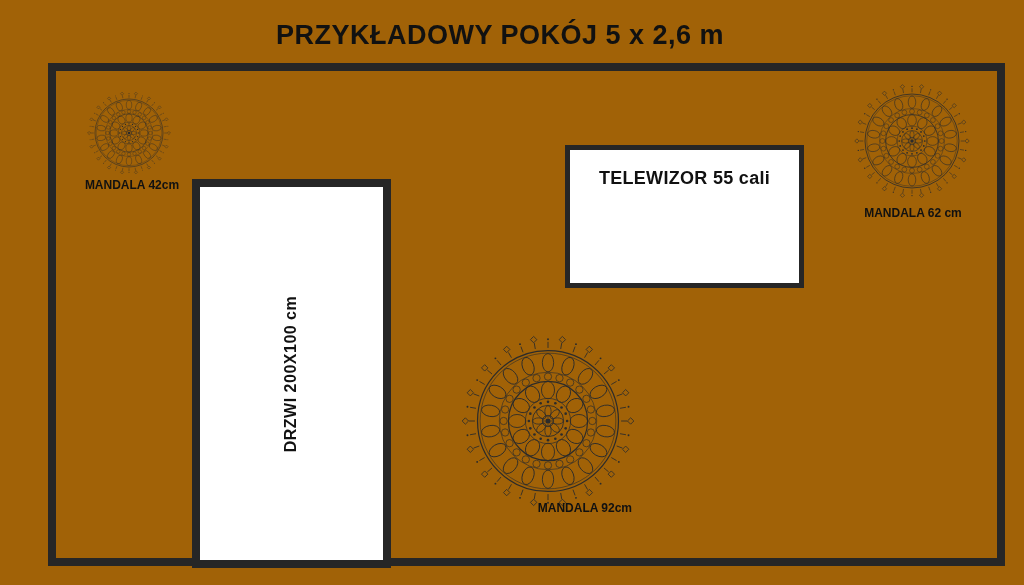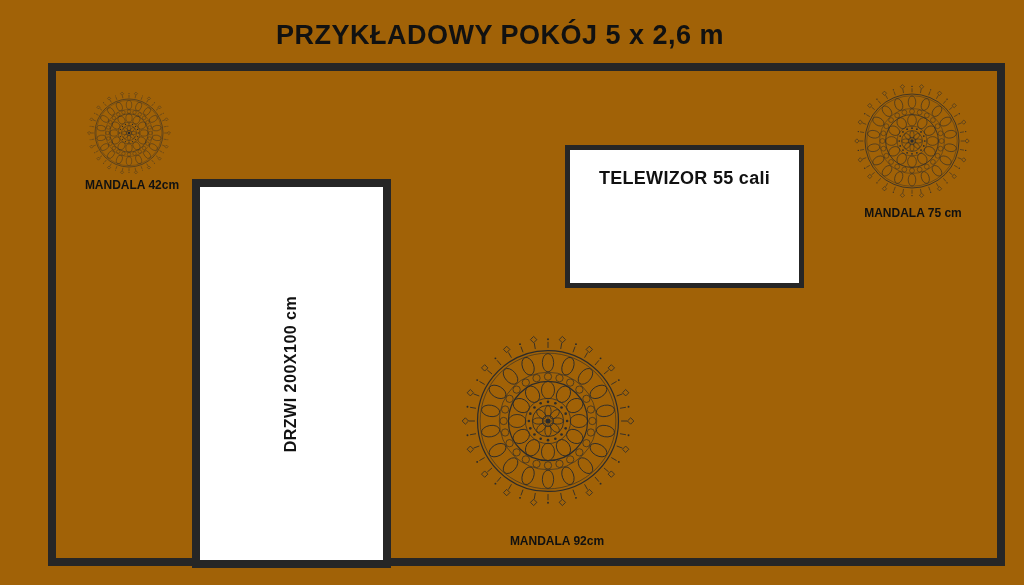--- a/index.html
+++ b/index.html
@@ -91,21 +91,21 @@
     position: absolute;
     width: 150px;
     text-align: center;
     font-size: 12px;
     font-weight: 700;
     color: #111111;
     white-space: nowrap;
   }
   .mandala-label-small  { left: 57px;  top: 178px; }
   .mandala-label-medium { left: 838px; top: 206px; }
-  .mandala-label-large  { left: 482px; top: 534px; }
+  .mandala-label-large  { left: 482px; top: 501px; text-align: right; }
 </style>
 </head>
 <body>
 
 <div class="stage">
 
   <div class="title">PRZYKŁADOWY POKÓJ 5 x 2,6 m</div>
 
   <div class="room"></div>
 
@@ -428,21 +428,21 @@
         <ellipse cx="100" cy="111" rx="3.6" ry="6.5" fill="none" stroke="#2b2b2b" stroke-width="0.9" transform="rotate(180 100 111)"></ellipse>
         <ellipse cx="92.22182540694797" cy="107.77817459305203" rx="3.6" ry="6.5" fill="none" stroke="#2b2b2b" stroke-width="0.9" transform="rotate(225 92.22182540694797 107.77817459305203)"></ellipse>
         <ellipse cx="89" cy="100" rx="3.6" ry="6.5" fill="none" stroke="#2b2b2b" stroke-width="0.9" transform="rotate(270 89 100)"></ellipse>
         <ellipse cx="92.22182540694797" cy="92.22182540694797" rx="3.6" ry="6.5" fill="none" stroke="#2b2b2b" stroke-width="0.9" transform="rotate(315 92.22182540694797 92.22182540694797)"></ellipse>
         <ellipse cx="100" cy="89" rx="3.6" ry="6.5" fill="none" stroke="#2b2b2b" stroke-width="0.9" transform="rotate(360 100 89)"></ellipse>
         <ellipse cx="107.77817459305201" cy="92.22182540694797" rx="3.6" ry="6.5" fill="none" stroke="#2b2b2b" stroke-width="0.9" transform="rotate(405 107.77817459305201 92.22182540694797)"></ellipse>
         <circle cx="100" cy="100" r="6.5" fill="none" stroke="#2b2b2b" stroke-width="1"></circle>
         <circle cx="100" cy="100" r="3" fill="#2b2b2b"></circle>
       </svg>
   </div>
-  <div class="mandala-label mandala-label-medium">MANDALA 75 cm</div>
+  <div class="mandala-label mandala-label-medium">MANDALA 62 cm</div>
 
   <div class="mandala mandala-large">
     <svg class="mandala-svg" viewBox="0 0 200 200">
         <line x1="184" y1="100" x2="191" y2="100" stroke="#2b2b2b" stroke-width="1"></line>
         <line x1="182.7238512530255" y1="114.58644692402214" x2="189.61750552411092" y2="115.80198416769066" stroke="#2b2b2b" stroke-width="1"></line>
         <line x1="178.9341801460163" y1="128.72969203935617" x2="185.51202849151767" y2="131.12383304263585" stroke="#2b2b2b" stroke-width="1"></line>
         <line x1="172.74613391789285" y1="142" x2="178.80831174438393" y2="145.5" stroke="#2b2b2b" stroke-width="1"></line>
         <line x1="164.34773322199413" y1="153.9941592136693" x2="169.710044323827" y2="158.49367248147507" stroke="#2b2b2b" stroke-width="1"></line>
         <line x1="153.99415921366932" y1="164.34773322199413" x2="158.49367248147507" y2="169.710044323827" stroke="#2b2b2b" stroke-width="1"></line>
         <line x1="142" y1="172.74613391789285" x2="145.5" y2="178.8083117443839" stroke="#2b2b2b" stroke-width="1"></line>

